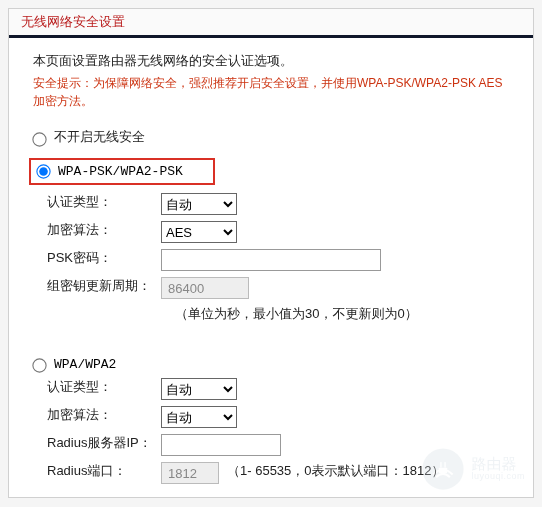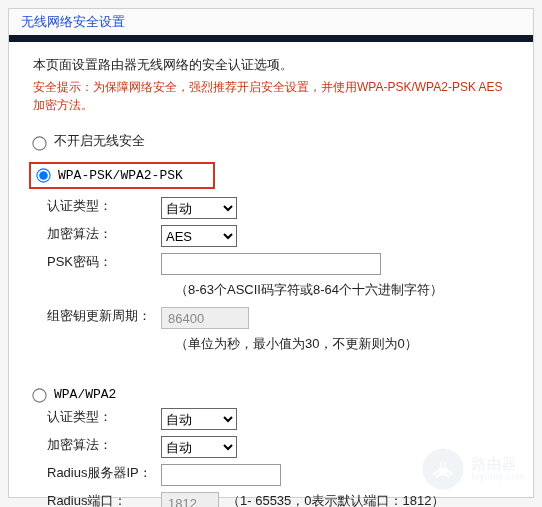--- a/index.html
+++ b/index.html
@@ -16,22 +16,22 @@
       background: #fff;
       margin: 8px;
       border: 1px solid #d0d0d0;
       height: 490px;
       position: relative;
     }
     .panel-header {
       background: #fafafa;
       padding: 4px 12px;
       font-size: 13px;
-      color: #1d4ed8;
-      border-bottom: 7px solid #0f172a;
+      color: #b91c1c;
+      border-bottom: 3px solid #0f172a;
     }
     .panel-body {
       padding: 14px 20px 10px 24px;
     }
     .intro-text {
       color: #222;
       margin-bottom: 4px;
       font-size: 13px;
     }
     .warn-text {
@@ -175,21 +175,20 @@
             <option>AES</option>
           </select>
         </span>
       </div>
       <div class="form-row">
         <span class="form-label">PSK密码：</span>
         <span class="form-control">
           <input type="text" style="width: 220px;" value="">
         </span>
       </div>
-      <div class="hint">（8-63个ASCII码字符或8-64个十六进制字符）</div>
       <div class="form-row">
         <span class="form-label">组密钥更新周期：</span>
         <span class="form-control">
           <input type="text" readonly="" style="width: 88px;" value="86400">
         </span>
       </div>
       <div class="hint">（单位为秒，最小值为30，不更新则为0）</div>
     </div>
 
     <div class="section-gap"></div>

